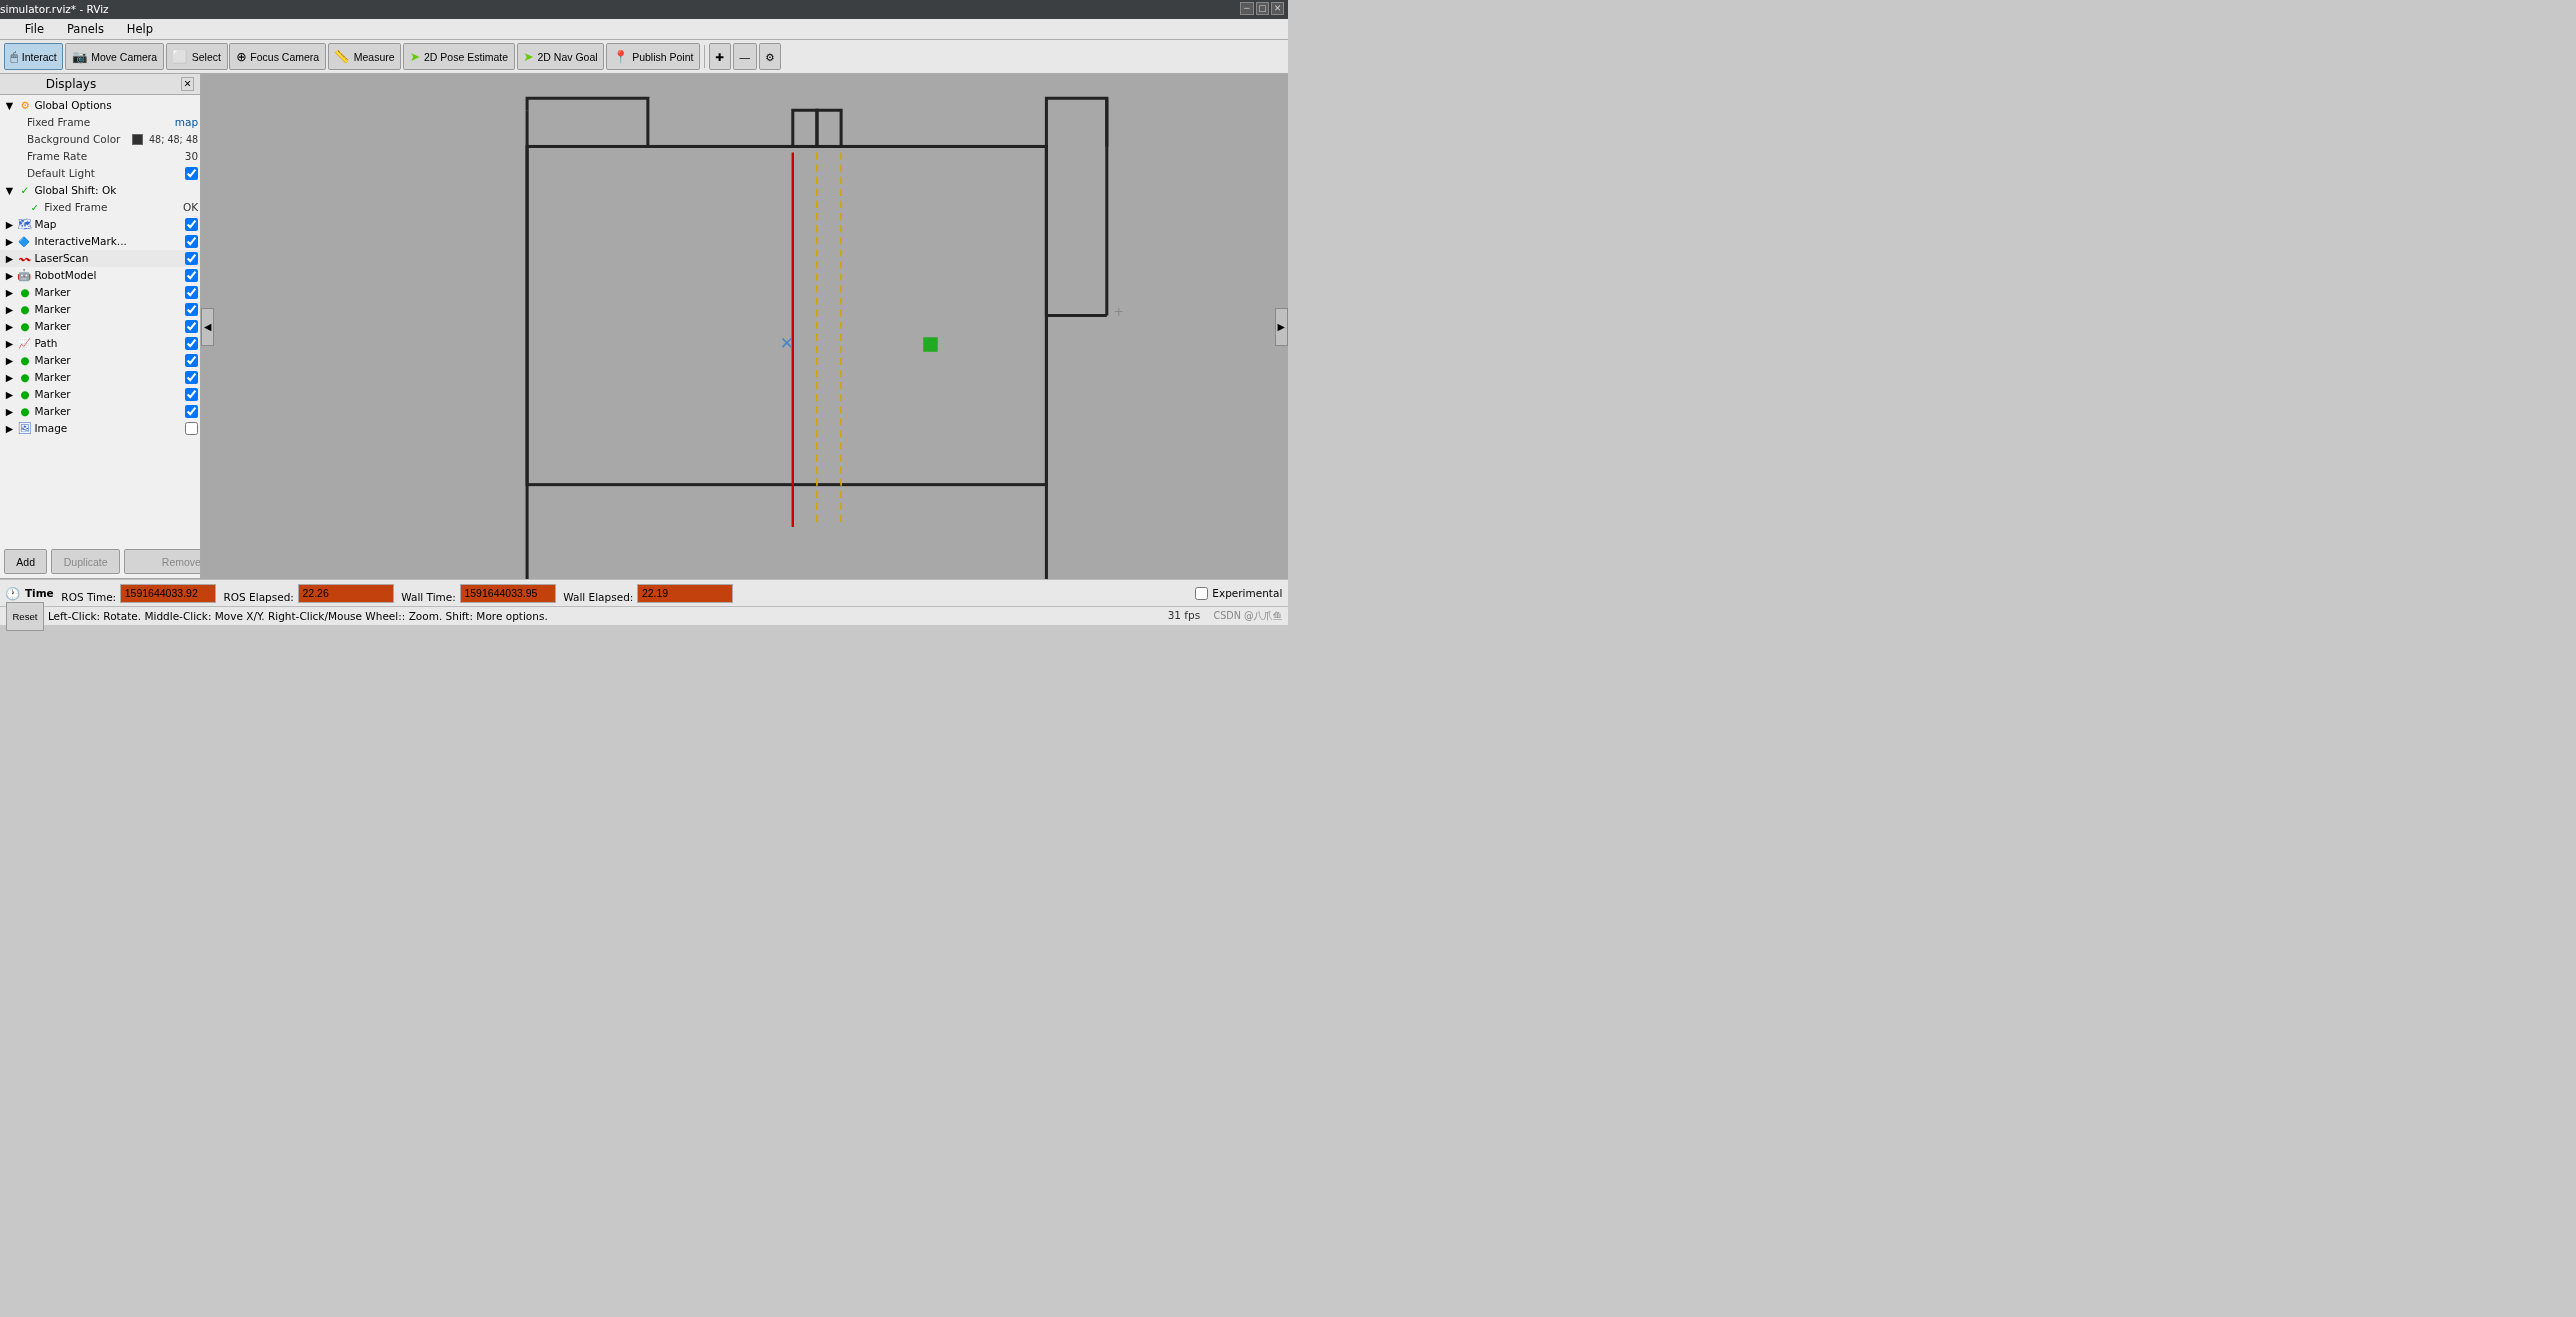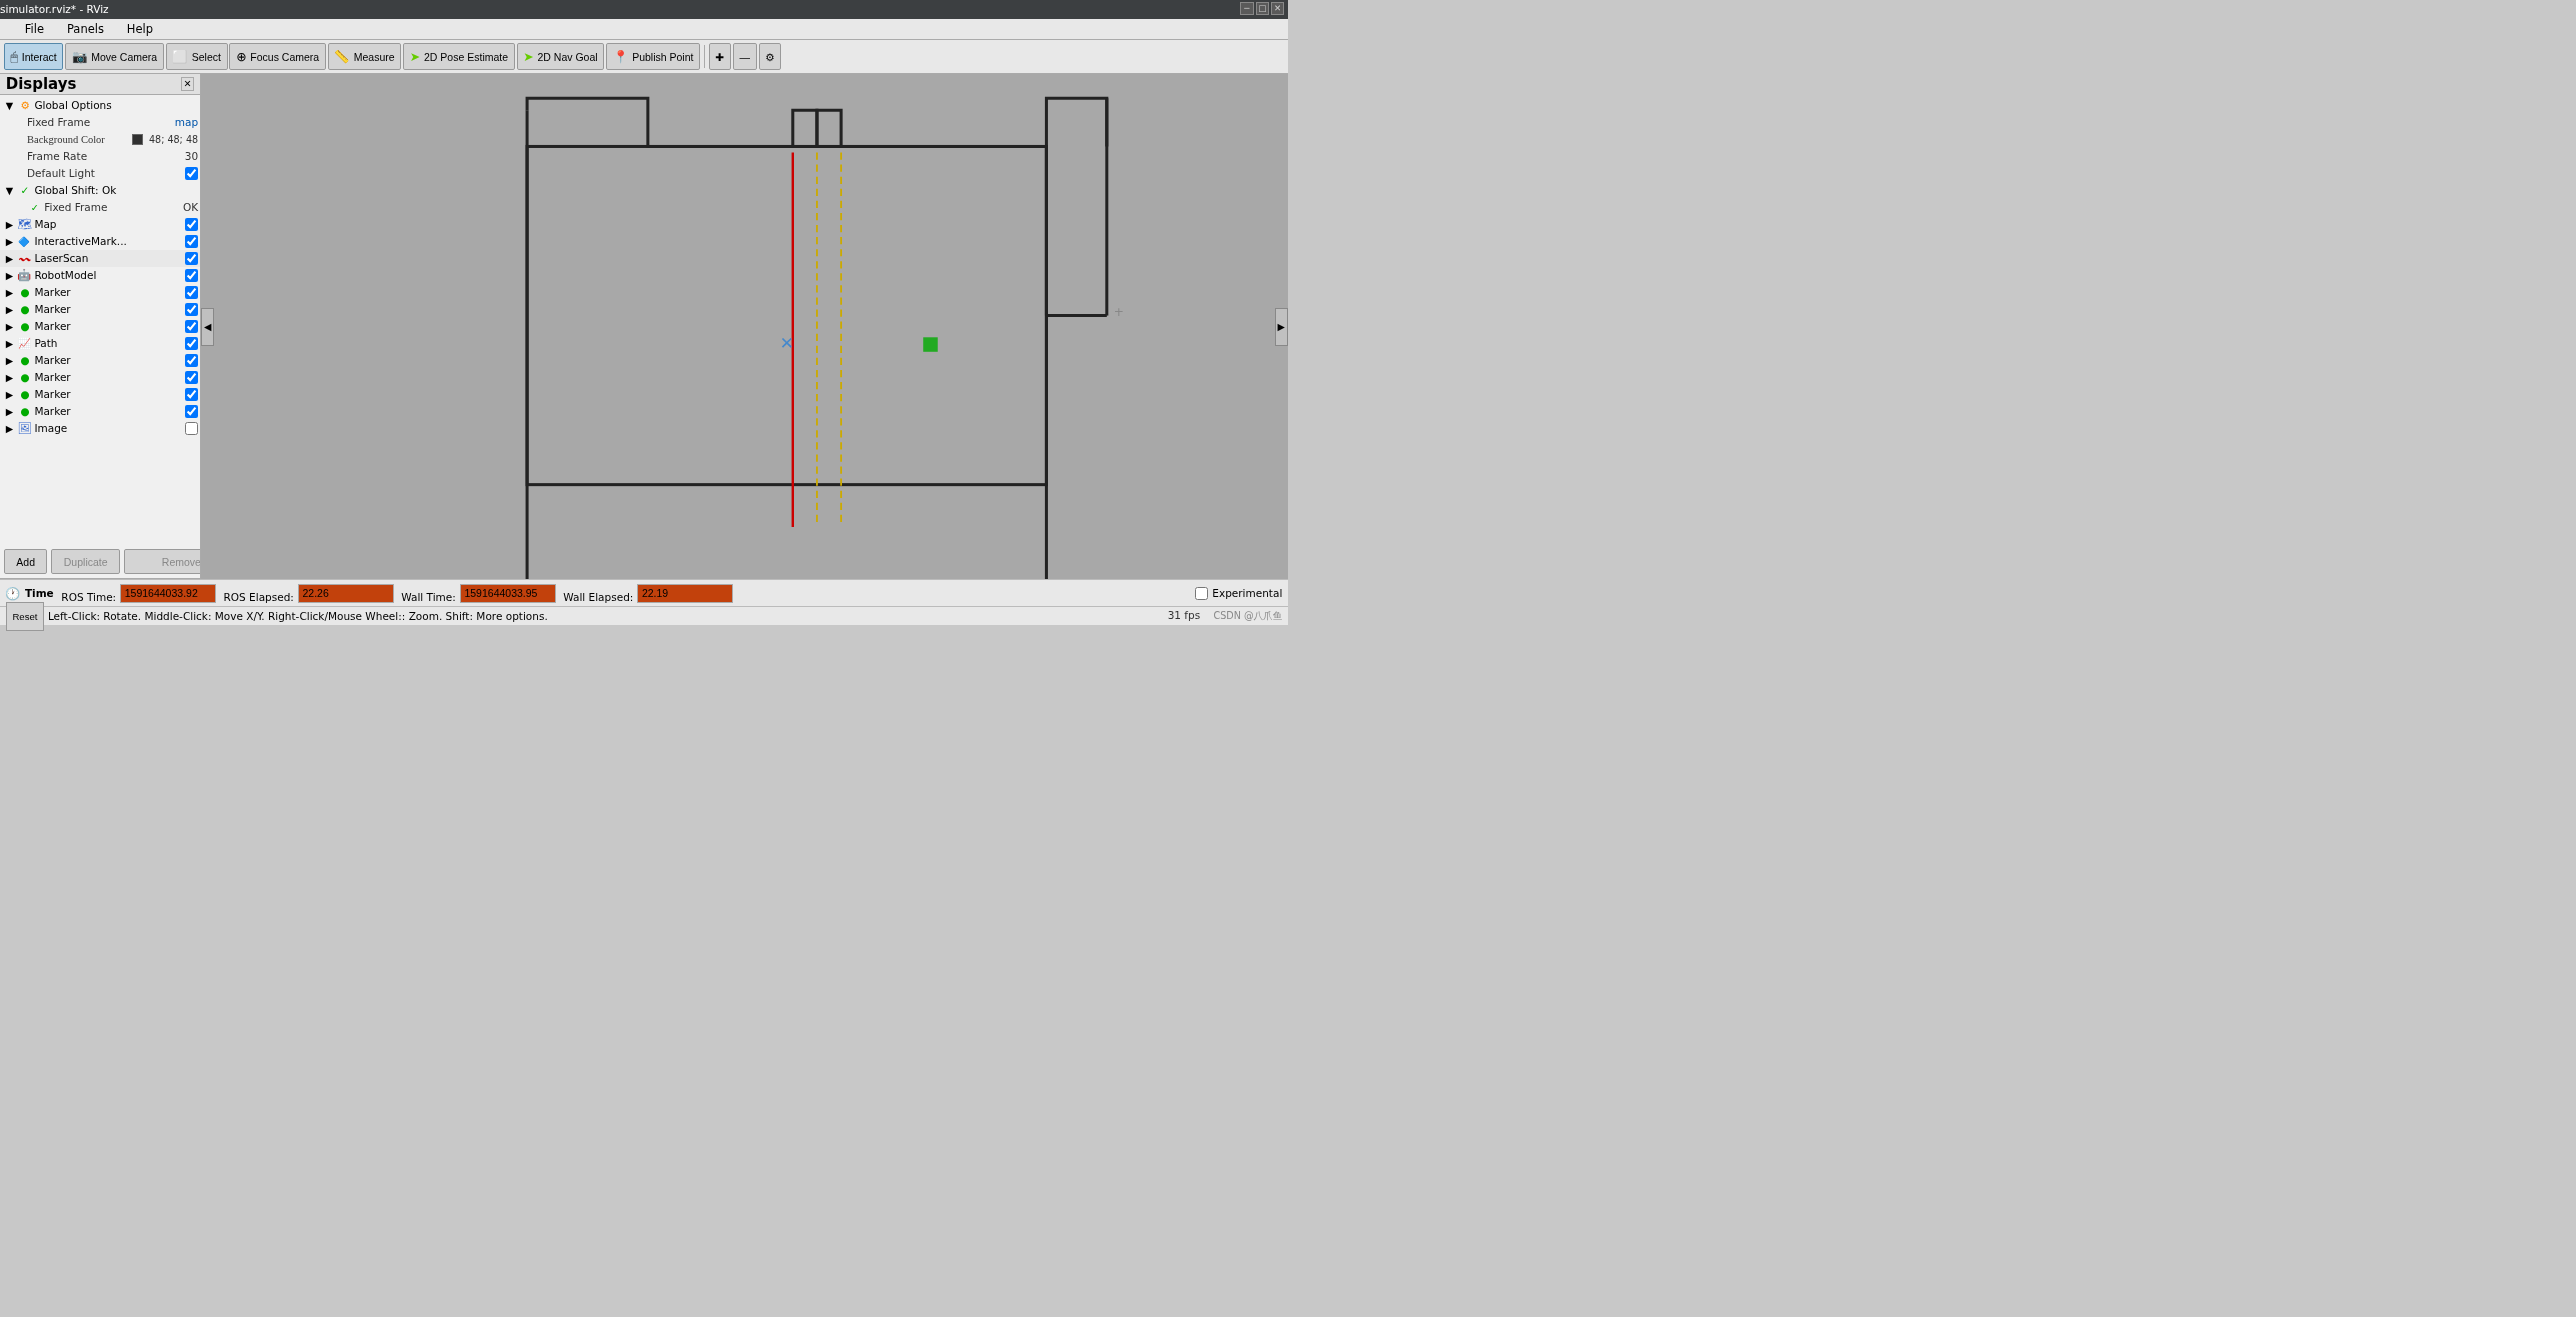--- a/index.html
+++ b/index.html
@@ -96,22 +96,23 @@
     .panel-header {
       background: #e0e0e0;
       border-bottom: 1px solid #aaa;
       padding: 1.9px 5.7px;
       display: flex;
       align-items: center;
       justify-content: space-between;
       height: 21px;
     }
     .panel-title {
-      font-weight: bold;
-      font-size: 15px;
+      font-weight: normal;
+      font-size: 12px;
+      margin-left: 40px;
     }
     .panel-close {
       width: 13.4px; height: 13.4px;
       border: 1px solid #aaa;
       background: #ddd;
       cursor: pointer;
       font-size: 9.6px;
       display: flex; align-items: center; justify-content: center;
     }
 
@@ -331,21 +332,21 @@
         <span class="tree-icon icon-globe">⚙</span>
         <span class="tree-label">Global Options</span>
       </div>
 
       <div class="tree-item" style="padding-left:27px;">
         <span class="tree-label" style="color:#333;">Fixed Frame</span>
         <span class="tree-value" style="color:#0055aa; margin-left:29px;">map</span>
       </div>
 
       <div class="tree-item" style="padding-left:27px;">
-        <span class="tree-label" style="color:#333;font-family:Liberation Serif, serif;">Background Color</span>
+        <span class="tree-label" style="color:#333;">Background Color</span>
         <span style="display:inline-block;width:11.5px;height:11.5px;background:#303030;border:1px solid #666;margin:0 1.9px 0 9.6px;"></span>
         <span class="tree-value" style="font-size:9.6px;">48; 48; 48</span>
       </div>
 
       <div class="tree-item" style="padding-left:27px;">
         <span class="tree-label" style="color:#333;">Frame Rate</span>
         <span class="tree-value" style="margin-left:40px;">30</span>
       </div>
 
       <div class="tree-item" style="padding-left:27px;">

